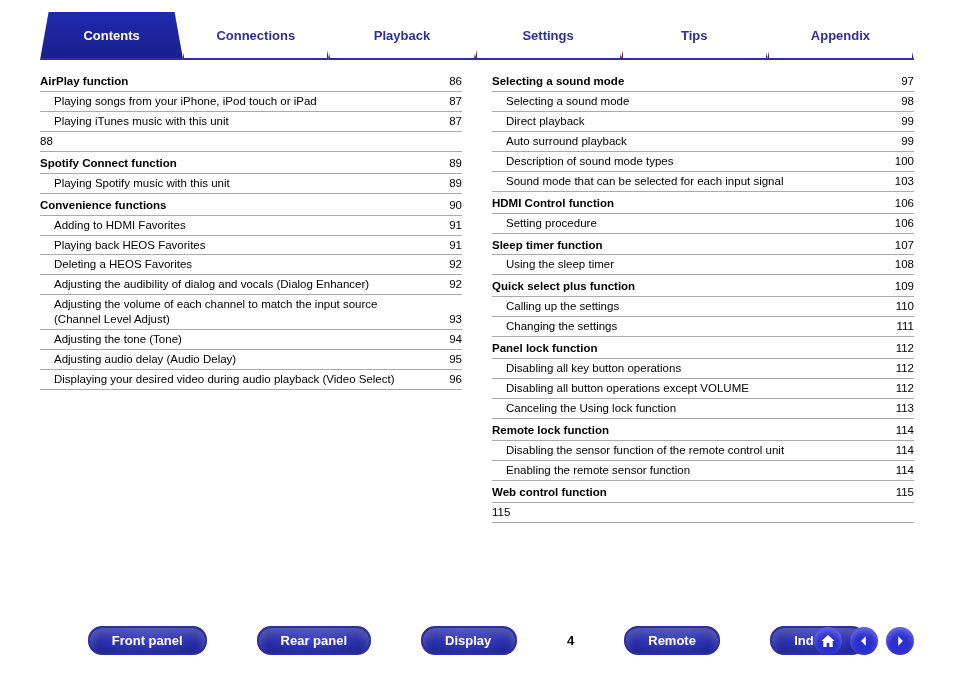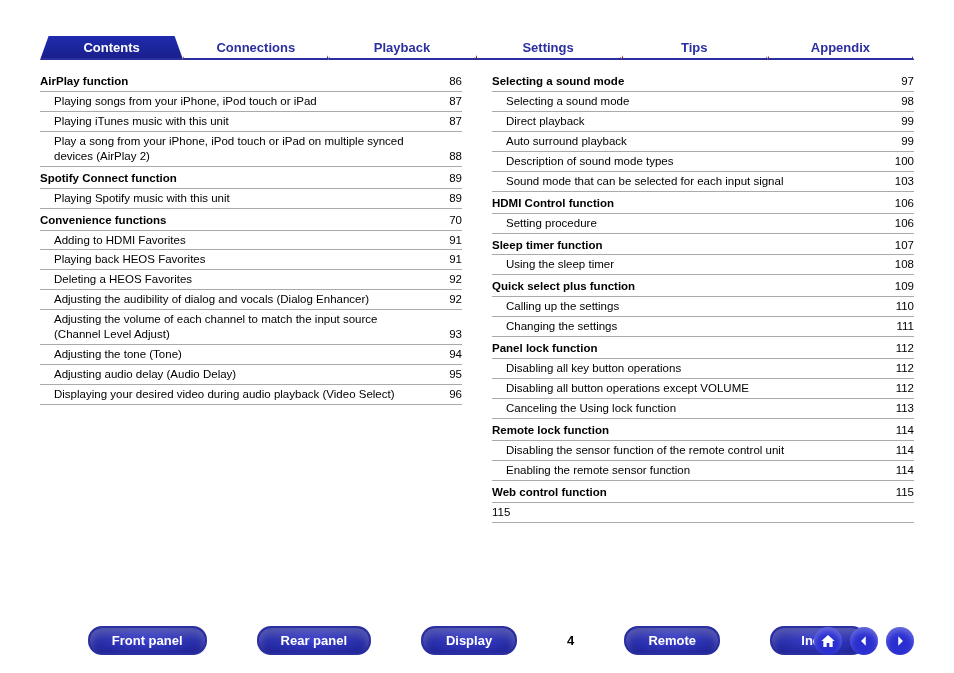--- a/index.html
+++ b/index.html
@@ -16,21 +16,21 @@
   
   .tabs {
     display: flex;
     gap: 0;
     padding: 20px 40px 0 40px;
     height: 60px;
     align-items: flex-end;
   }
   .tab {
     flex: 1;
-    height: 24px;
+    height: 48px;
     position: relative;
     display: flex;
     align-items: center;
     justify-content: center;
     font-weight: bold;
     color: #2b2fa0;
     border-bottom: 2px solid #2b2fa0;
     cursor: pointer;
     font-size: 13px;
   }
@@ -102,21 +102,20 @@
   .pill {
     background: radial-gradient(#3a3fd0,#1a1f8c);
     color:#fff;
     border:2px solid #2b2fa0;
     border-radius: 14px;
     padding: 5px 22px;
     font-weight:bold;
     font-size:13px;
     cursor:pointer;
     min-width:96px;
-    text-align:center;
     box-shadow: inset 0 6px 10px rgba(255,255,255,0.25);
   }
   .pagenum {
     color:#000;
     font-weight:bold;
     font-size:13px;
   }
   .navicons {
     position:absolute;
     right:40px;
@@ -158,34 +157,33 @@
       </div>
       <div class="row">
         <span class="t">Playing songs from your iPhone, iPod touch or iPad</span>
         <span class="p">87</span>
       </div>
       <div class="row">
         <span class="t">Playing iTunes music with this unit</span>
         <span class="p">87</span>
       </div>
       <div class="row">
-        <span class="t">Play a song from your iPhone, iPod touch or iPad on multiple synced devices (AirPlay 2)</span>
         <span class="p">88</span>
       </div>
       <div class="row heading">
         <span class="t">Spotify Connect function</span>
         <span class="p">89</span>
       </div>
       <div class="row">
         <span class="t">Playing Spotify music with this unit</span>
         <span class="p">89</span>
       </div>
       <div class="row heading">
         <span class="t">Convenience functions</span>
-        <span class="p">70</span>
+        <span class="p">90</span>
       </div>
       <div class="row">
         <span class="t">Adding to HDMI Favorites</span>
         <span class="p">91</span>
       </div>
       <div class="row">
         <span class="t">Playing back HEOS Favorites</span>
         <span class="p">91</span>
       </div>
       <div class="row">

